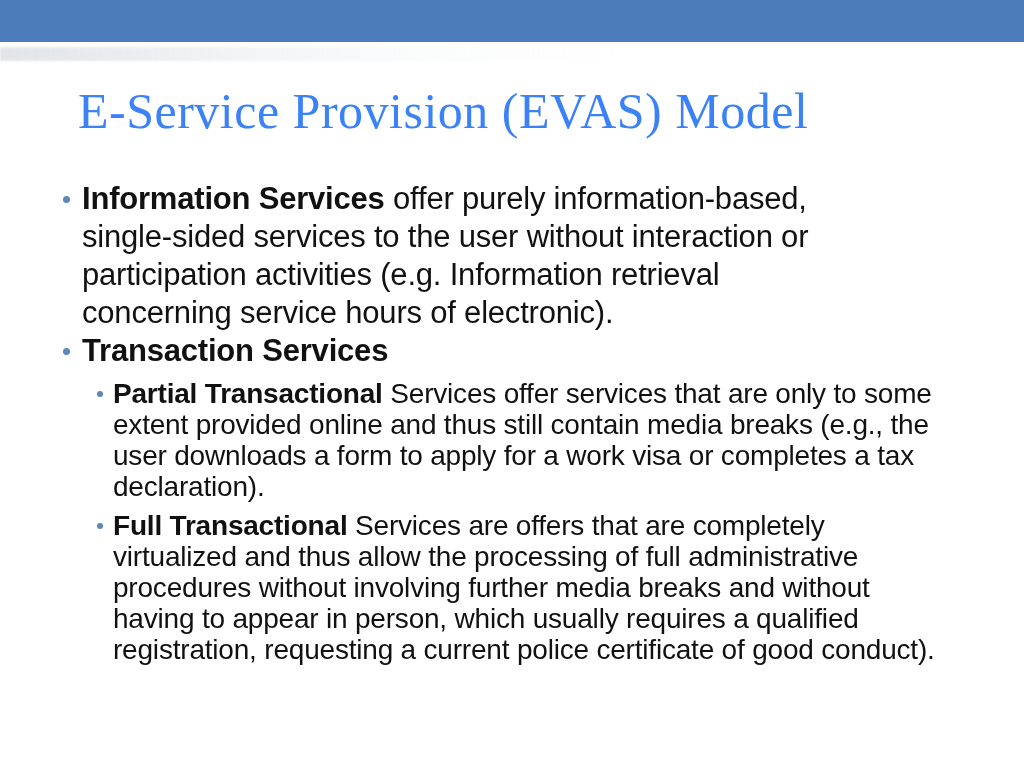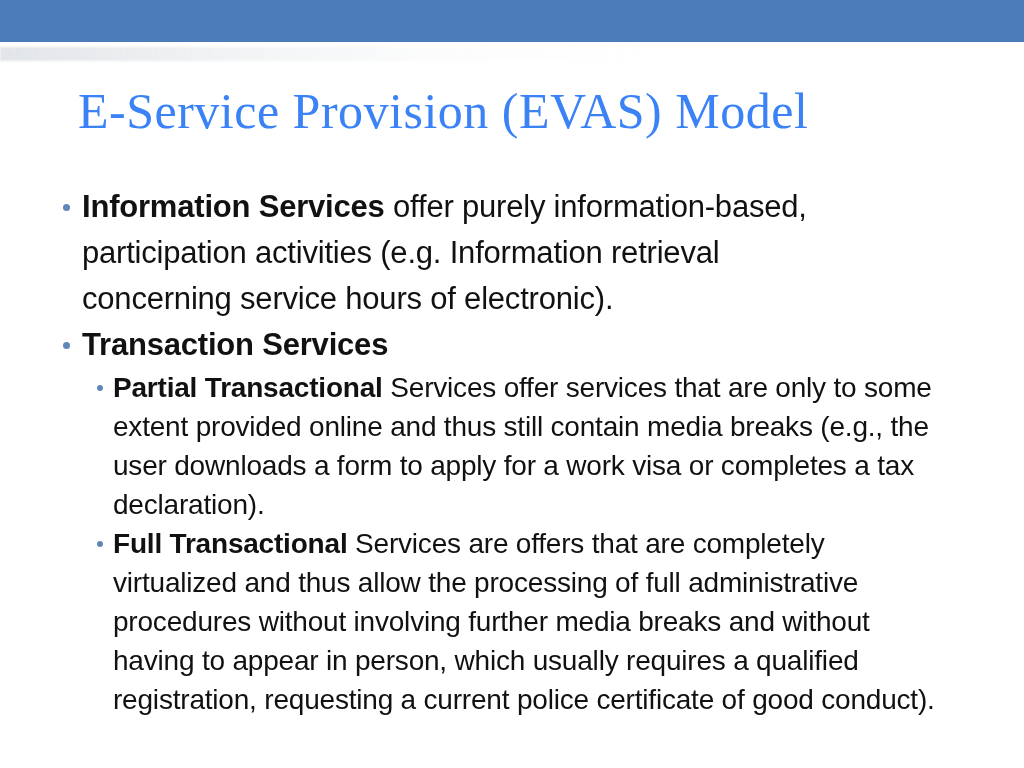--- a/index.html
+++ b/index.html
@@ -62,34 +62,35 @@
     letter-spacing: -0.2px;
     margin-top: 8px;
   }
   .dot {
     position: absolute;
     border-radius: 50%;
     background: #5E86B9;
   }
   .bullet-item.l1 > .dot { left: 63px; top: 16px; width: 7px; height: 7px; }
   .bullet-item.l2 > .dot { left: 97px; top: 13px; width: 6px; height: 6px; }
-  .line { white-space: nowrap; margin-top: 8px; }
+  .line { white-space: nowrap; }
   .line b { font-weight: 700; }
 </style>
 </head>
 <body>
 
 <div class="slide" style="background: rgb(255, 255, 255);">
   <div class="top-bar" style="background: rgb(76, 124, 186);"></div>
   <div class="shadow-band"></div>
   <div class="title" style="color: #3b82f6;">E-Service Provision (EVAS) Model</div>
   <div class="bullets" style="color: rgb(17, 17, 17);">
       <div class="bullet-item l1">
         <span class="dot" style="background: rgb(94, 134, 185);"></span>
         <div class="line"><b>Information Services</b><span> offer purely information-based,</span></div>
+        <div class="line"><span>single-sided services to the user without interaction or</span></div>
         <div class="line"><span>participation activities (e.g. Information retrieval</span></div>
         <div class="line"><span>concerning service hours of electronic).</span></div>
       </div>
       <div class="bullet-item l1">
         <span class="dot" style="background: rgb(94, 134, 185);"></span>
         <div class="line"><b>Transaction Services</b></div>
       </div>
       <div class="bullet-item l2">
         <span class="dot" style="background: rgb(94, 134, 185);"></span>
         <div class="line"><b>Partial Transactional</b><span> Services offer services that are only to some</span></div>

